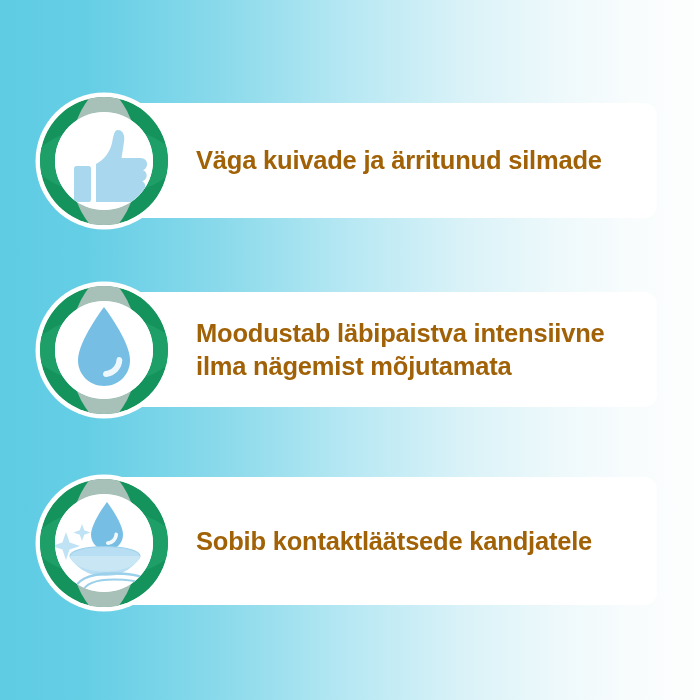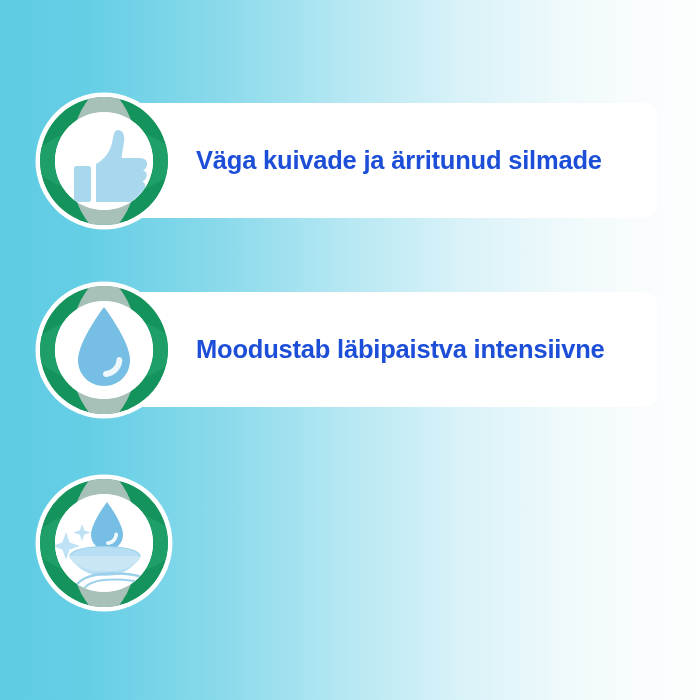--- a/index.html
+++ b/index.html
@@ -59,21 +59,21 @@
 
   .card-text {
     position: absolute;
     left: 92px;
     top: 0;
     right: 16px;
     height: 100%;
     display: flex;
     flex-direction: column;
     justify-content: center;
-    color: #1d4ed8;
+    color: #a16207;
     font-size: 25.5px;
     font-weight: bold;
     line-height: 1.28;
     letter-spacing: -0.2px;
   }
   .card-text .ln { display: block; white-space: nowrap; }
 
   
   .badge {
     position: absolute;
@@ -131,20 +131,21 @@
       </svg>
     </div>
 
   </div>
 
   <div class="row row-2">
 
     <div class="card">
       <div class="card-text">
         <span class="ln">Moodustab läbipaistva intensiivne</span>
+        <span class="ln">ilma nägemist mõjutamata</span>
       </div>
     </div>
 
     <div class="badge">
       <svg viewBox="0 0 140 142" xmlns="http://www.w3.org/2000/svg">
         <defs>
           <clipPath id="ringclip2">
               <circle cx="70" cy="71" r="64"></circle>
             </clipPath>
           <clipPath id="innerclip2">
@@ -166,20 +167,25 @@
           <path d="M70 28 C 70 28, 44 62, 44 81 C 44 96, 55.6 107, 70 107 C 84.4 107, 96 96, 96 81 C 96 62, 70 28, 70 28 Z" fill="#76BEE4"></path>
           <path d="M85 78 C 87 78, 88.5 79.6, 88.3 81.6 C 87.6 90.5, 81 97, 72.5 98 C 70.5 98.2, 69 96.8, 69 95 C 69 93.4, 70.2 92.2, 71.8 92 C 77.8 91.2, 82 86.6, 82.5 80.7 C 82.6 79.2, 83.6 78, 85 78 Z" fill="#FFFFFF" opacity="0.88"></path>
         </g>
       </svg>
     </div>
 
   </div>
 
   <div class="row row-3">
 
+    <div class="card">
+      <div class="card-text">
+        <span class="ln">Sobib kontaktläätsede kandjatele</span>
+      </div>
+    </div>
 
     <div class="badge" style="top:6px;">
       <svg viewBox="0 0 140 142" xmlns="http://www.w3.org/2000/svg">
         <defs>
           <clipPath id="ringclip3">
               <circle cx="70" cy="71" r="64"></circle>
             </clipPath>
           <clipPath id="innerclip3">
               <circle cx="70" cy="71" r="49"></circle>
             </clipPath>

